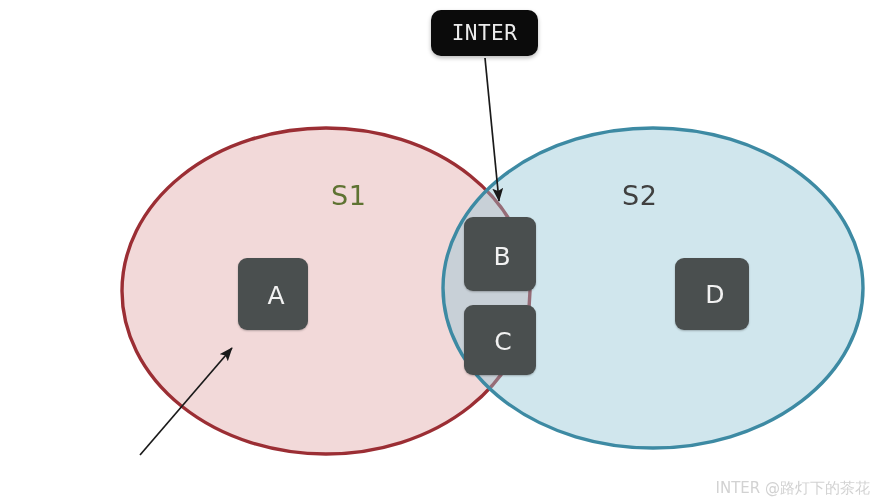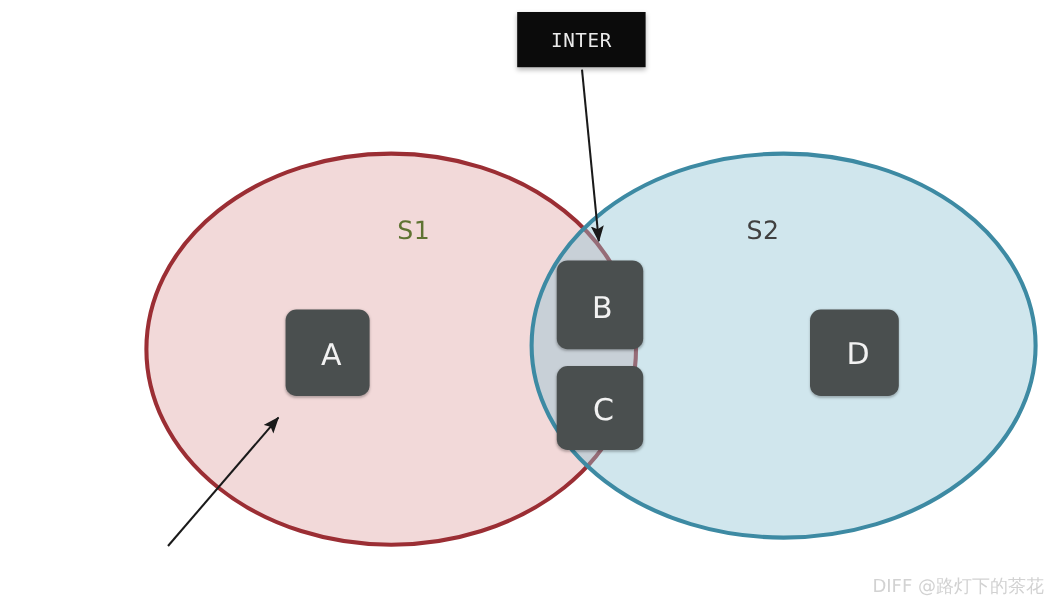--- a/index.html
+++ b/index.html
@@ -20,21 +20,21 @@
   #venn-svg {
     position: absolute;
     left: 0;
     top: 0;
     width: 878px;
     height: 503px;
   }
   .set-label {
     position: absolute;
     font-family: "DejaVu Sans", sans-serif;
-    font-size: 21px;
+    font-size: 27px;
     font-weight: 400;
     letter-spacing: 0.5px;
     white-space: nowrap;
   }
   #set-label-s1 {
     left: 331px;
     top: 180px;
     color: #5f7332;
   }
   #set-label-s2 {
@@ -62,24 +62,24 @@
   #element-b { left: 464px; top: 217px; width: 72px; height: 74px; }
   #element-c { left: 464px; top: 305px; width: 72px; height: 70px; }
   #element-d { left: 675px; top: 258px; width: 74px; height: 72px; }
   #element-a span, #element-c span { transform: translate(3px, 1px); }
   #element-b span { transform: translate(2px, 2px); }
   #element-d span { transform: translate(3px, 0px); }
 
   .callout {
     position: absolute;
     background: #0b0b0b;
-    border-radius: 0;
+    border-radius: 10px;
     color: #ebebeb;
     font-family: "DejaVu Sans Mono", monospace;
-    font-size: 16px;
+    font-size: 21px;
     letter-spacing: 0.5px;
     display: flex;
     align-items: center;
     justify-content: center;
     box-shadow: 0 2px 4px rgba(0,0,0,0.28);
     white-space: nowrap;
   }
   #callout-inter {
     left: 431px;
     top: 10px;
@@ -139,15 +139,15 @@
     <span>C</span>
   </div>
 
   <div class="element-box" id="element-d">
     <span>D</span>
   </div>
 
   <div class="callout" id="callout-inter">INTER</div>
 
 
-  <div id="watermark">DIFF @路灯下的茶花</div>
+  <div id="watermark">INTER @路灯下的茶花</div>
 
 </div>
 
 </body></html>

